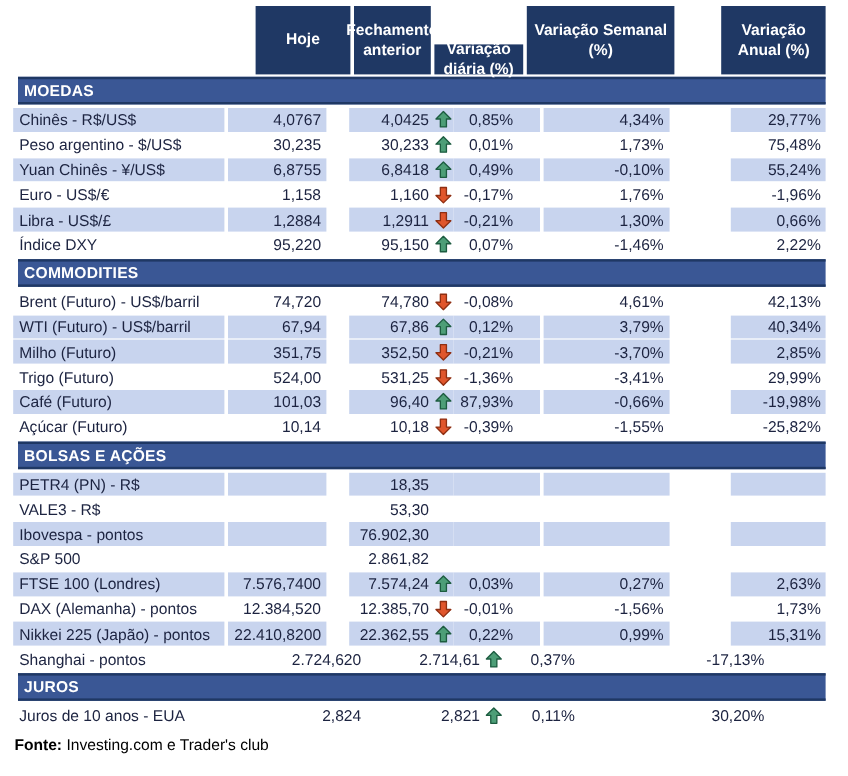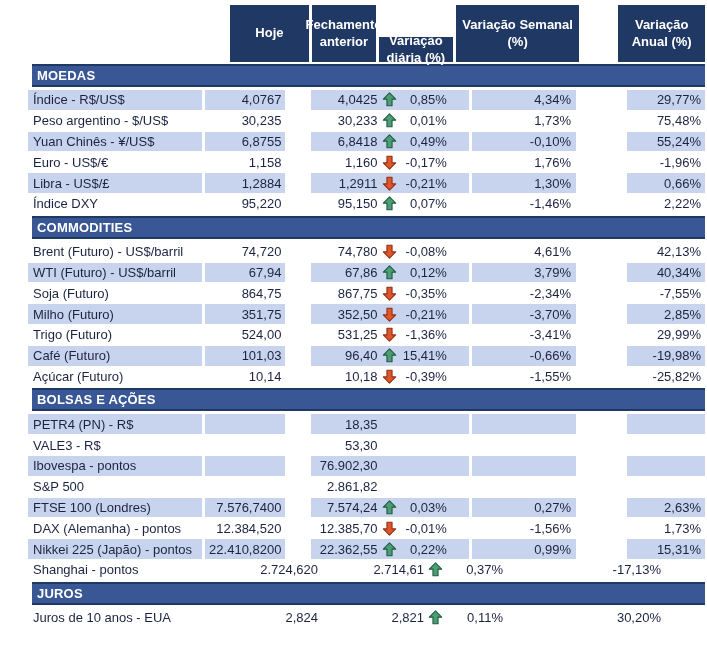--- a/index.html
+++ b/index.html
@@ -3,21 +3,21 @@
 <meta charset="utf-8">
 <style>
   html,body { margin:0; padding:0; background:#ffffff; }
   .page {
     position:relative;
     width:707px; height:647px;
     background:#ffffff;
     overflow:hidden;
     font-family:"Liberation Sans", sans-serif;
   }
-  .table-wrap { position:absolute; left:28px; top:5px; width:677px; }
+  .table-wrap { position:absolute; left:11px; top:5px; width:677px; }
 
   
   .hrow { display:flex; margin-left:202px; height:57px; }
   .hc {
     background:#1f3864; color:#ffffff; font-weight:bold;
     font-size:13px; line-height:1.3;
     display:flex; align-items:center; justify-content:center;
     text-align:center; box-sizing:border-box; padding:0 4px;
     margin-right:3px;
   }
@@ -38,22 +38,22 @@
 
   
   .row { display:flex; height:19.8px; margin-bottom:1px; }
   .c {
     box-sizing:border-box; height:100%;
     display:flex; align-items:center;
     font-size:13px; color:#1c2340; white-space:nowrap; overflow:hidden;
   }
   .c.num { justify-content:flex-end; }
   .w-label  { width:199px; margin-right:3px; padding-left:5px; }
-  .w-hoje   { width:92px;  margin-right:2px; padding-right:4px; }
-  .w-fech   { width:78px;  padding-right:2px;margin-left:24px; }
+  .w-hoje   { width:92px;  margin-right:19px; padding-right:4px; }
+  .w-fech   { width:78px;  padding-right:2px; }
   .w-arrow  { width:21px;  padding-left:2px; }
   .w-diaria { width:78px;  margin-right:3px; padding-right:22px; }
   .w-sem    { width:119px; margin-right:3px; padding-right:5px; }
   .w-anual  { width:89px;  padding-right:4px;margin-left:48px; }
   .row.shaded .c { background:#c8d4ee; }
 
   .arrow-svg { display:block; }
 
   
   .fonte { margin-top:6px; font-size:13px; color:#000000; padding-left:1px; }
@@ -69,21 +69,21 @@
       <div class="hc w-h1">Hoje</div>
       <div class="hc w-h2">Fechamento anterior</div>
       <div class="hc w-h3">Variação diária (%)</div>
       <div class="hc w-h4">Variação Semanal (%)</div>
       <div class="hc w-h5">Variação Anual (%)</div>
     </div>
 
     <div id="sections">
         <div class="band">MOEDAS</div>
         <div class="row shaded">
-          <div class="c w-label">Índice - R$/US$</div>
+          <div class="c w-label">Chinês - R$/US$</div>
           <div class="c w-hoje num">4,0767</div>
           <div class="c w-fech num">4,0425</div>
           <div class="c w-arrow">
             <svg class="arrow-svg" width="15" height="15" viewBox="0 0 16 16">
               <path d="M8 1 L14.6 7.6 L10.7 7.6 L10.7 14.7 L5.3 14.7 L5.3 7.6 L1.4 7.6 Z" fill="#4d9e77" stroke="#1d5c40" stroke-width="1.2" stroke-linejoin="round"></path>
             </svg>
           </div>
           <div class="c w-diaria num">0,85%</div>
           <div class="c w-sem num">4,34%</div>
           <div class="c w-anual num">29,77%</div>
@@ -173,33 +173,20 @@
           <div class="c w-fech num">67,86</div>
           <div class="c w-arrow">
             <svg class="arrow-svg" width="15" height="15" viewBox="0 0 16 16">
               <path d="M8 1 L14.6 7.6 L10.7 7.6 L10.7 14.7 L5.3 14.7 L5.3 7.6 L1.4 7.6 Z" fill="#4d9e77" stroke="#1d5c40" stroke-width="1.2" stroke-linejoin="round"></path>
             </svg>
           </div>
           <div class="c w-diaria num">0,12%</div>
           <div class="c w-sem num">3,79%</div>
           <div class="c w-anual num">40,34%</div>
         </div>
-        <div class="row">
-          <div class="c w-label">Soja (Futuro)</div>
-          <div class="c w-hoje num">864,75</div>
-          <div class="c w-fech num">867,75</div>
-          <div class="c w-arrow">
-            <svg class="arrow-svg" width="15" height="15" viewBox="0 0 16 16">
-              <path d="M8 15 L14.6 8.4 L10.7 8.4 L10.7 1.3 L5.3 1.3 L5.3 8.4 L1.4 8.4 Z" fill="#e0562c" stroke="#8f2f12" stroke-width="1.2" stroke-linejoin="round"></path>
-            </svg>
-          </div>
-          <div class="c w-diaria num">-0,35%</div>
-          <div class="c w-sem num">-2,34%</div>
-          <div class="c w-anual num">-7,55%</div>
-        </div>
         <div class="row shaded">
           <div class="c w-label">Milho (Futuro)</div>
           <div class="c w-hoje num">351,75</div>
           <div class="c w-fech num">352,50</div>
           <div class="c w-arrow">
             <svg class="arrow-svg" width="15" height="15" viewBox="0 0 16 16">
               <path d="M8 15 L14.6 8.4 L10.7 8.4 L10.7 1.3 L5.3 1.3 L5.3 8.4 L1.4 8.4 Z" fill="#e0562c" stroke="#8f2f12" stroke-width="1.2" stroke-linejoin="round"></path>
             </svg>
           </div>
           <div class="c w-diaria num">-0,21%</div>
@@ -221,21 +208,21 @@
         </div>
         <div class="row shaded">
           <div class="c w-label">Café (Futuro)</div>
           <div class="c w-hoje num">101,03</div>
           <div class="c w-fech num">96,40</div>
           <div class="c w-arrow">
             <svg class="arrow-svg" width="15" height="15" viewBox="0 0 16 16">
               <path d="M8 1 L14.6 7.6 L10.7 7.6 L10.7 14.7 L5.3 14.7 L5.3 7.6 L1.4 7.6 Z" fill="#4d9e77" stroke="#1d5c40" stroke-width="1.2" stroke-linejoin="round"></path>
             </svg>
           </div>
-          <div class="c w-diaria num">15,41%</div>
+          <div class="c w-diaria num">87,93%</div>
           <div class="c w-sem num">-0,66%</div>
           <div class="c w-anual num">-19,98%</div>
         </div>
         <div class="row">
           <div class="c w-label">Açúcar (Futuro)</div>
           <div class="c w-hoje num">10,14</div>
           <div class="c w-fech num">10,18</div>
           <div class="c w-arrow">
             <svg class="arrow-svg" width="15" height="15" viewBox="0 0 16 16">
               <path d="M8 15 L14.6 8.4 L10.7 8.4 L10.7 1.3 L5.3 1.3 L5.3 8.4 L1.4 8.4 Z" fill="#e0562c" stroke="#8f2f12" stroke-width="1.2" stroke-linejoin="round"></path>
@@ -341,14 +328,17 @@
           <div class="c w-arrow">
             <svg class="arrow-svg" width="15" height="15" viewBox="0 0 16 16">
               <path d="M8 1 L14.6 7.6 L10.7 7.6 L10.7 14.7 L5.3 14.7 L5.3 7.6 L1.4 7.6 Z" fill="#4d9e77" stroke="#1d5c40" stroke-width="1.2" stroke-linejoin="round"></path>
             </svg>
           </div>
           <div class="c w-diaria num">0,11%</div>
           <div class="c w-anual num">30,20%</div>
         </div>
       </div>
 
+    <div class="fonte">
+      <b>Fonte:</b><span> Investing.com e Trader's club</span>
+    </div>
   </div>
 </div>
 
 </body></html>

